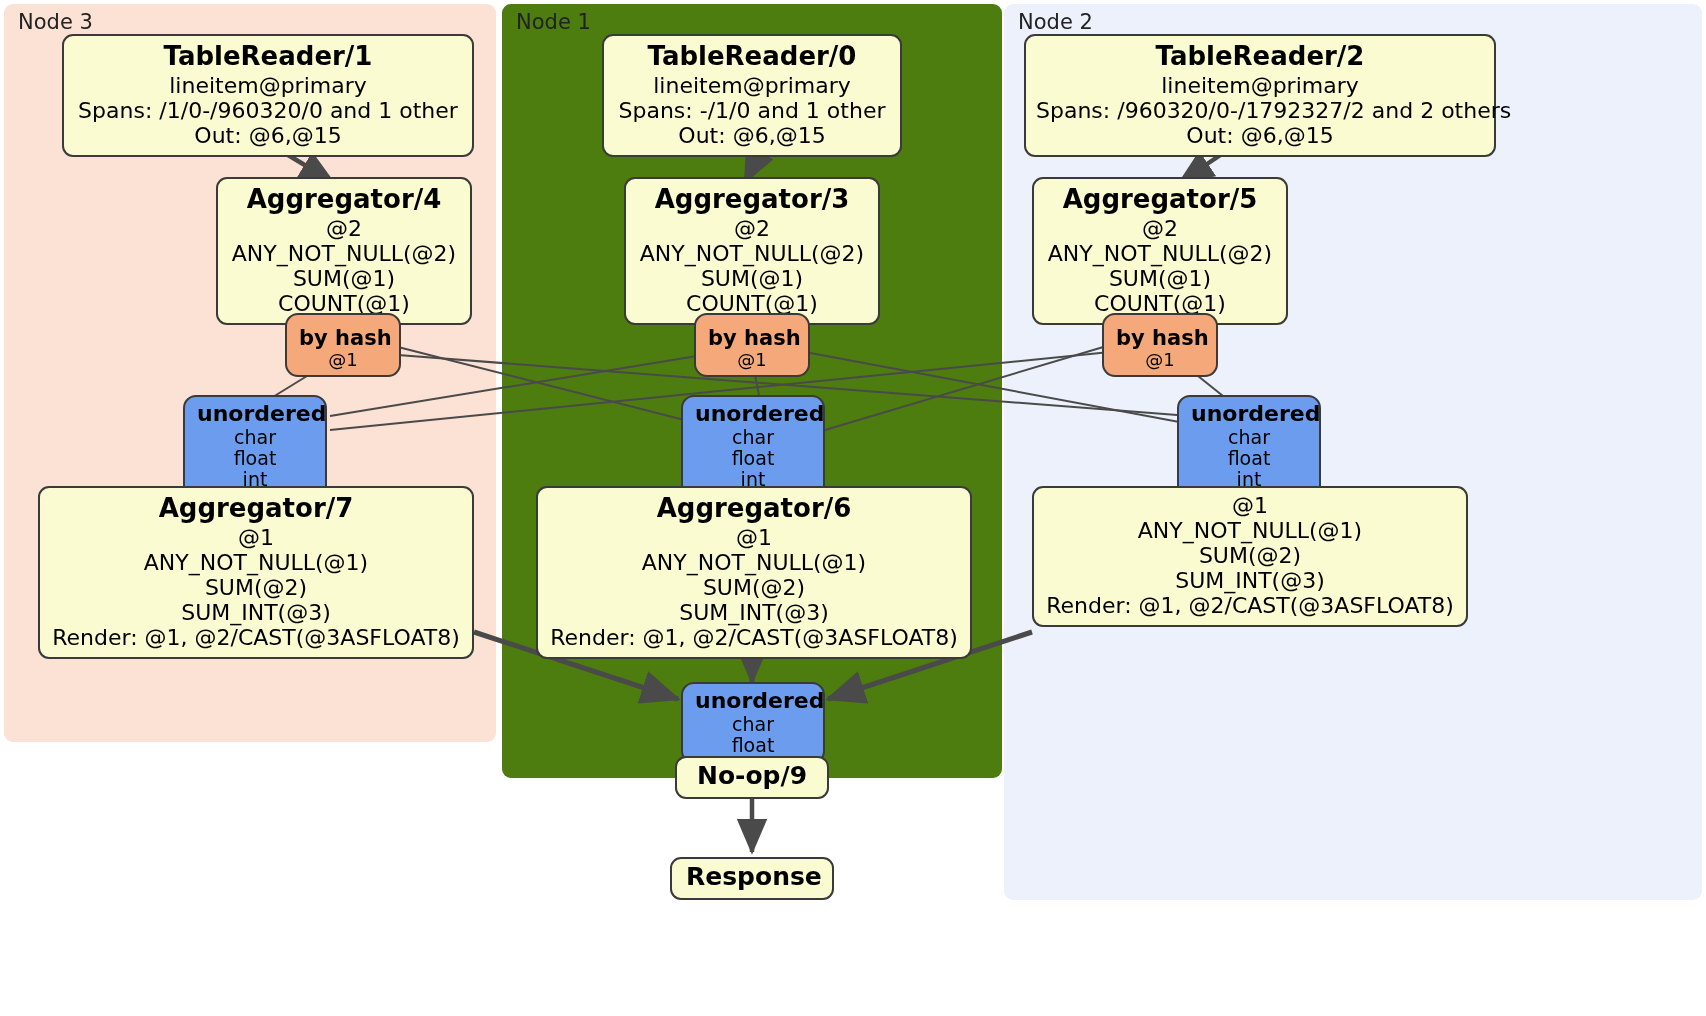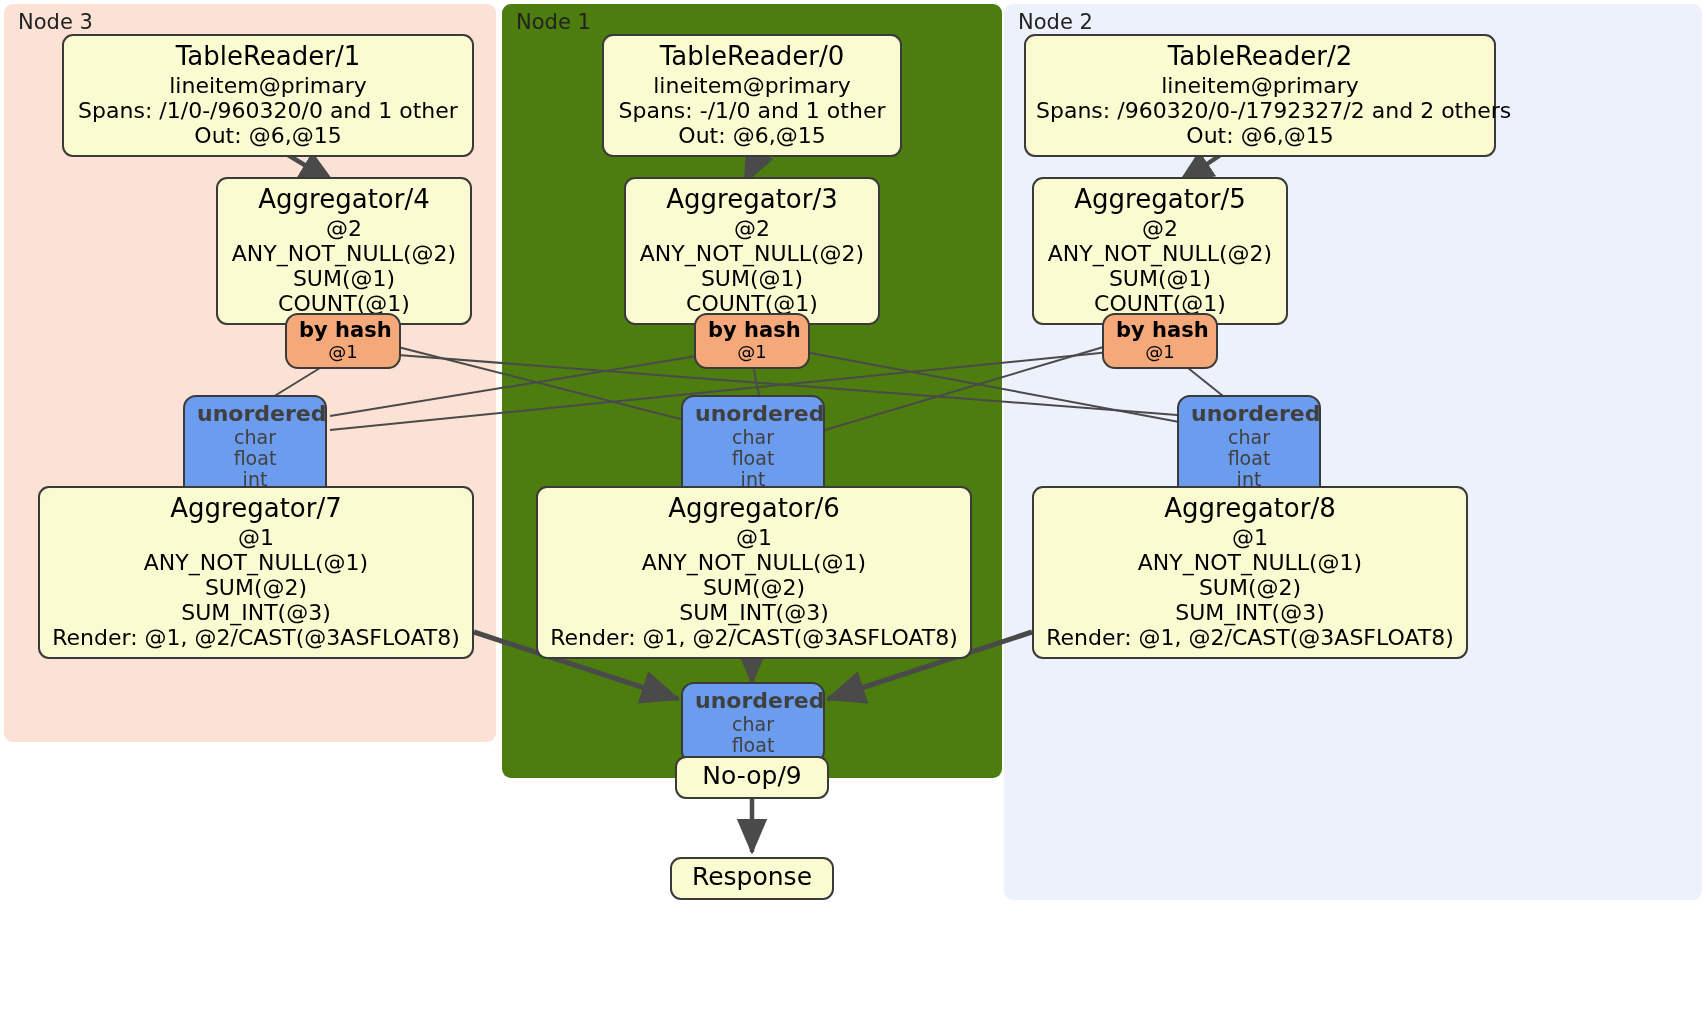--- a/index.html
+++ b/index.html
@@ -55,21 +55,21 @@
     position: absolute;
     box-sizing: border-box;
     border: 2px solid #3a3a3a;
     border-radius: 11px;
     text-align: center;
     color: #000000;
     background: #fbfbd2;
     padding: 5px 10px 7px 10px;
   }
   .box .title {
-    font-weight: normal;
+    font-weight: bold;
     font-size: 26px;
     line-height: 1.22;
     white-space: nowrap;
     text-align: center;
   }
   .box .line {
     font-size: 22px;
     line-height: 1.14;
     white-space: nowrap;
   }
@@ -78,21 +78,21 @@
 
   
   .router {
     position: absolute;
     box-sizing: border-box;
     border: 2px solid #3a3a3a;
     border-radius: 13px;
     background: #f5a97a;
     text-align: center;
     color: #000000;
-    padding: 3px 12px 5px 12px;
+    padding: 11px 12px 5px 12px;
   }
   .router .title {
     font-weight: bold;
     font-size: 21px;
     line-height: 1.15;
     white-space: nowrap;
   }
   .router .line {
     font-size: 18px;
     line-height: 1.1;
@@ -100,21 +100,21 @@
   }
 
   
   .sync {
     position: absolute;
     box-sizing: border-box;
     border: 2px solid #3a3a3a;
     border-radius: 13px;
     background: #6c9ced;
     text-align: center;
-    color: #404040;
+    color: #000000;
     padding: 4px 12px 6px 12px;
   }
   .sync .title {
     font-weight: bold;
     font-size: 22px;
     line-height: 1.18;
     white-space: nowrap;
   }
   .sync .line {
     font-size: 19px;
@@ -273,21 +273,20 @@
   <div class="box" id="agg6" style="left:536px; top:486px; width:436px;">
     <div class="title">Aggregator/6</div>
     <div class="line">@1</div>
     <div class="line">ANY_NOT_NULL(@1)</div>
     <div class="line">SUM(@2)</div>
     <div class="line">SUM_INT(@3)</div>
     <div class="line">Render: @1, @2/CAST(@3ASFLOAT8)</div>
   </div>
 
   <div class="box" id="agg8" style="left:1032px; top:486px; width:436px;">
-    <div class="title">Aggregator/8</div>
     <div class="line">@1</div>
     <div class="line">ANY_NOT_NULL(@1)</div>
     <div class="line">SUM(@2)</div>
     <div class="line">SUM_INT(@3)</div>
     <div class="line">Render: @1, @2/CAST(@3ASFLOAT8)</div>
   </div>
 
   <div class="sync" id="s-final" style="left:681px; top:682px; width:144px;">
     <div class="title">unordered</div>
     <div class="line">char</div>

